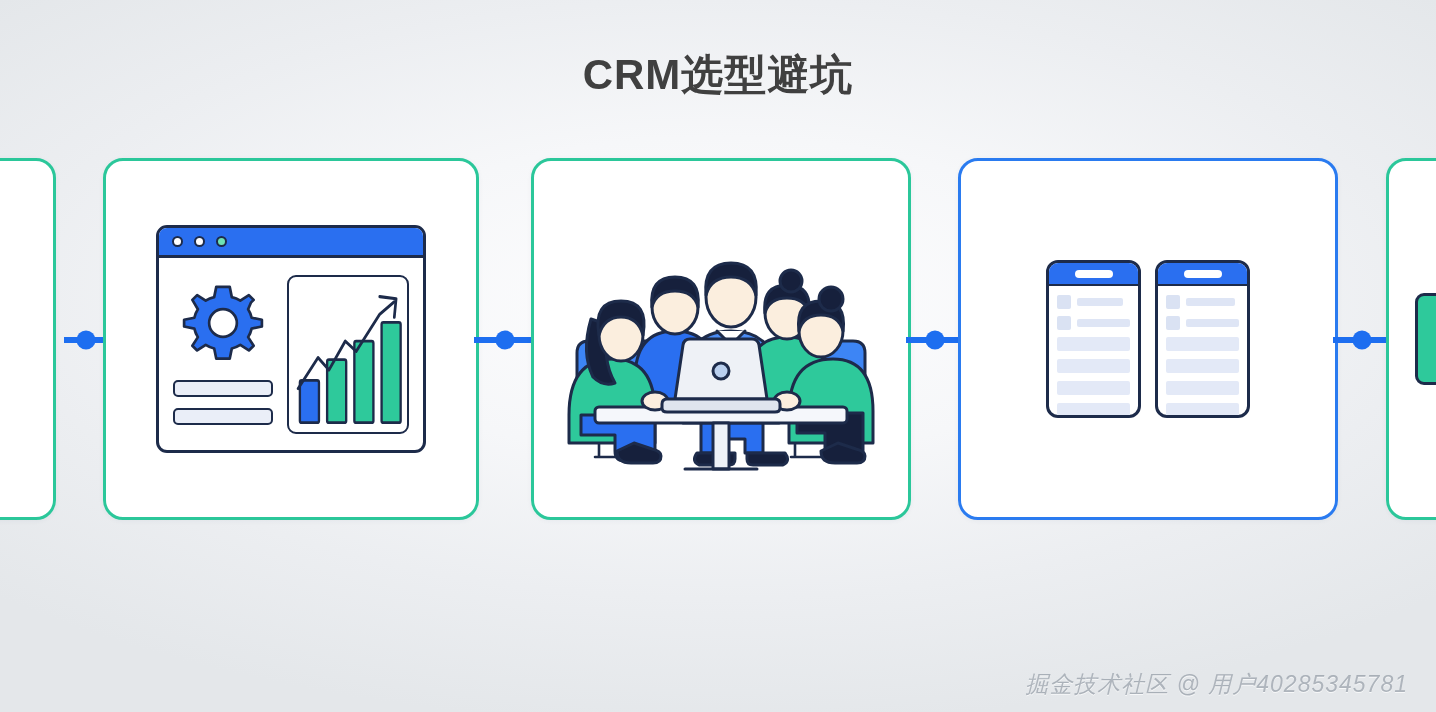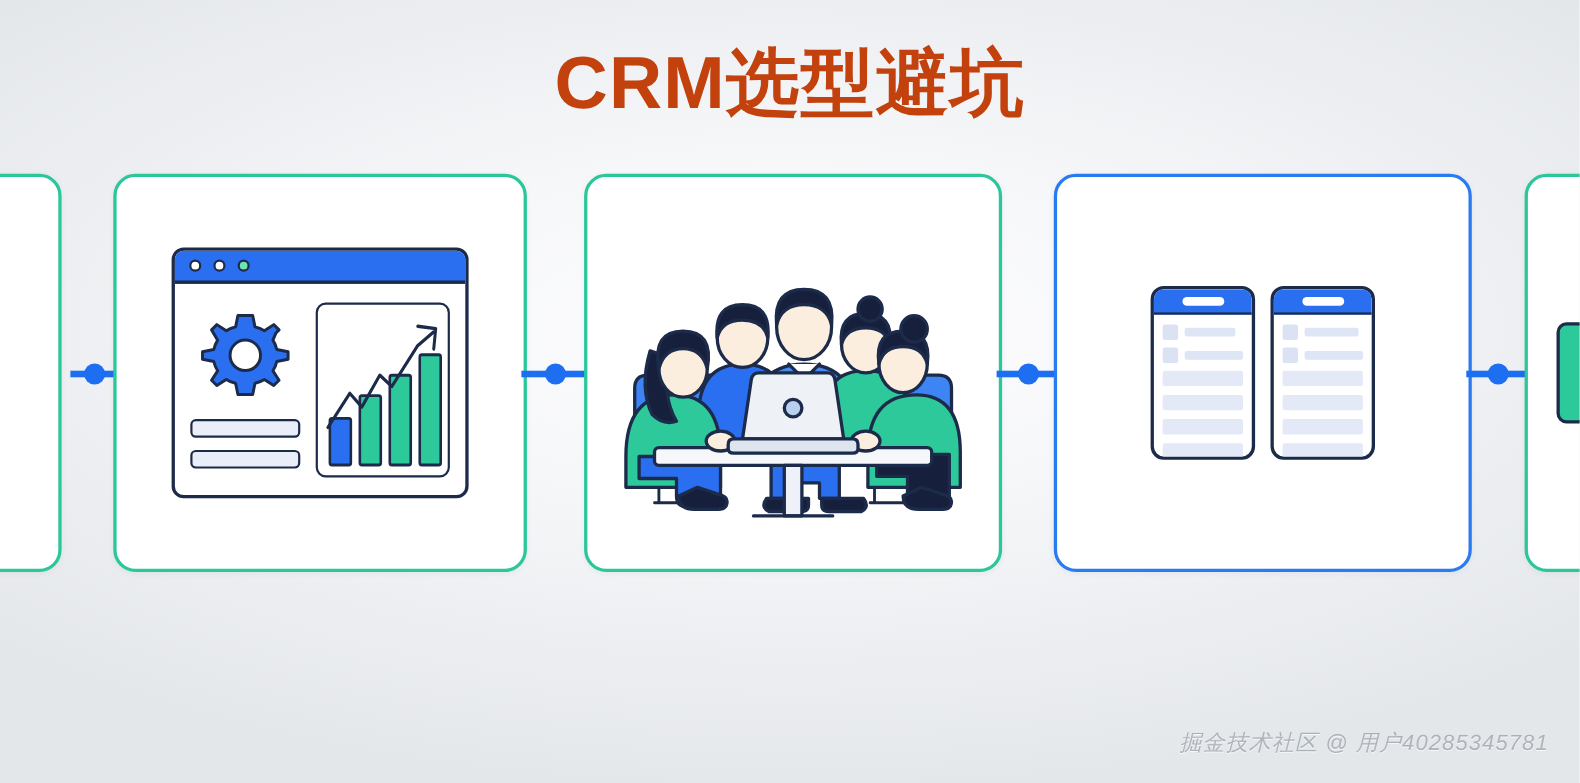--- a/index.html
+++ b/index.html
@@ -17,23 +17,23 @@
   
   #title-wrap {
     position: absolute;
     top: 0; left: 0; right: 0;
     height: 150px;
     display: flex;
     align-items: center;
     justify-content: center;
   }
   #page-title {
-    font-size: 67px;
+    font-size: 42px;
     font-weight: 700;
-    color: #c2410c;
+    color: #404040;
     letter-spacing: 1px;
     line-height: 1;
     white-space: nowrap;
   }
   
   #flow {
     position: absolute;
     top: 158px;
     left: 0;
     width: 1436px;
@@ -155,22 +155,22 @@
   .phone-body { flex: 1; padding: 9px 8px; }
   .prow { display: flex; align-items: center; gap: 6px; margin-bottom: 7px; }
   .psq { width: 14px; height: 14px; background: #dae2f3; border-radius: 2px; flex: 0 0 auto; }
   .pline { height: 8px; background: #dee5f5; border-radius: 2px; }
   .pblock { height: 14px; background: #e3e9f7; border-radius: 2px; margin-bottom: 8px; }
   
   .meeting { width: 340px; height: 300px; }
   
   #watermark {
     position: absolute;
-    right: 28px; bottom: 23px;
-    font-size: 20px;
+    right: 28px; bottom: 12px;
+    font-size: 23px;
     font-style: italic;
     color: rgba(130,140,152,0.62);
     letter-spacing: 1px;
     white-space: nowrap;
     text-shadow: 0 1px 0 rgba(255,255,255,0.7);
   }
 </style>
 </head>
 <body>
 

